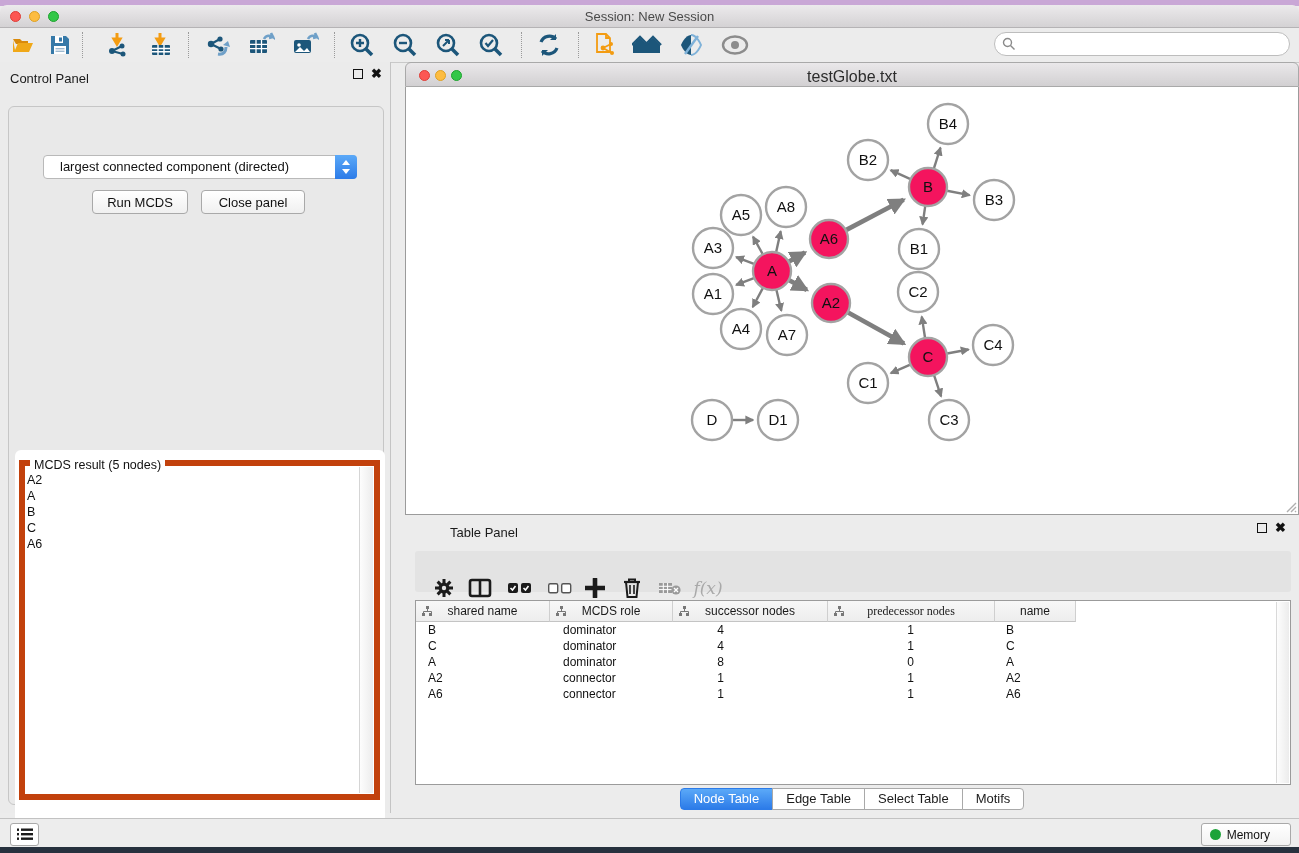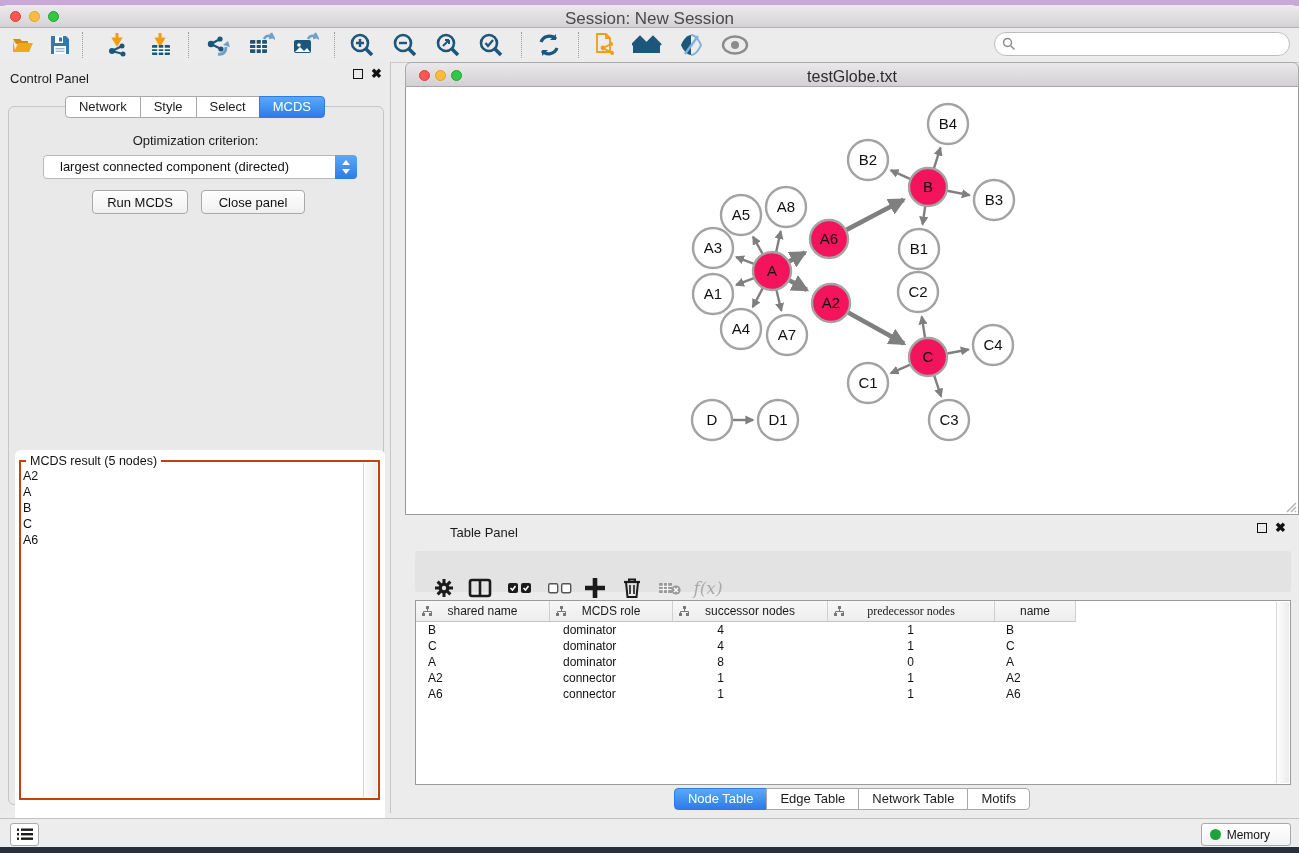--- a/index.html
+++ b/index.html
@@ -12,21 +12,21 @@
   .desktop-strip-top{position:absolute;left:0;top:0;width:1299px;height:6px;background:#C9A7D6;}
   .titlebar{
     position:absolute;left:0;top:5px;width:1299px;height:22px;
     background:linear-gradient(#ECEAEC,#D4D2D4);
     border-bottom:1px solid #B5B3B5;border-radius:7px 7px 0 0;
   }
   .traffic{position:absolute;top:6px;width:11px;height:11px;border-radius:50%;}
   .t-red{left:10px;background:#FC5753;border:1px solid #DF3D38;box-sizing:border-box;}
   .t-yellow{left:29px;background:#FDBC40;border:1px solid #DEA123;box-sizing:border-box;}
   .t-green{left:48px;background:#33C748;border:1px solid #1DA32E;box-sizing:border-box;}
-  .title-text{position:absolute;top:4px;left:0;width:100%;text-align:center;font-size:17px;color:#4a4a4a;}
+  .title-text{position:absolute;top:4px;left:0;width:100%;text-align:center;font-size:13px;color:#4a4a4a;}
   .toolbar{
     position:absolute;left:0;top:28px;width:1299px;height:34px;
     background:#ECECEC;border-bottom:1px solid #C9C9C9;
   }
   .tb-icon{position:absolute;top:2px;width:30px;height:30px;display:flex;align-items:center;justify-content:center;cursor:default;}
   .tb-sep{position:absolute;top:4px;height:26px;width:0;border-left:1px dotted #9a9a9a;}
   .search-wrap{position:absolute;right:9px;top:4px;width:296px;height:24px;background:#fff;border:1px solid #BDBDBD;border-radius:12px;box-sizing:border-box;}
   .search-wrap svg{position:absolute;left:7px;top:4px;}
   .search-wrap input{position:absolute;left:26px;top:1px;width:260px;height:20px;border:none;outline:none;font-size:12px;background:transparent;}
   
@@ -43,21 +43,21 @@
   .seg-tab.active{background:linear-gradient(#5BA9F8,#2C7BE8);border-color:#2C7BE8;color:#fff;}
   .opt-label{position:absolute;left:0;top:71px;width:391px;text-align:center;font-size:13px;color:#1b1b1b;}
   .dropdown{position:absolute;left:43px;top:93px;width:314px;height:24px;background:#fff;border:1px solid #B9B9B9;border-radius:4px;box-sizing:border-box;}
   .dropdown .dd-text{position:absolute;left:16px;top:3px;font-size:13px;color:#111;}
   .dd-stepper{position:absolute;right:-1px;top:-1px;width:22px;height:24px;border-radius:0 4px 4px 0;background:linear-gradient(#5BA9F8,#2C7BE8);}
   .dd-stepper:before,.dd-stepper:after{content:"";position:absolute;left:7px;border-left:4px solid transparent;border-right:4px solid transparent;}
   .dd-stepper:before{top:5px;border-bottom:5px solid #fff;}
   .dd-stepper:after{bottom:5px;border-top:5px solid #fff;}
   .cp-btn{position:absolute;top:128px;height:24px;background:linear-gradient(#FFFFFF,#F0F0F0);border:1px solid #A9A9A9;border-radius:4px;font-size:13px;color:#111;font-family:"Liberation Sans",sans-serif;}
   .result-card{position:absolute;left:15px;top:388px;width:370px;height:411px;background:#fff;border-radius:6px;}
-  .result-fieldset{position:absolute;left:4px;top:10px;width:361px;height:340px;border:2px solid #c2410c;box-sizing:border-box;}
+  .result-fieldset{position:absolute;left:4px;top:10px;width:361px;height:340px;border:6px solid #c2410c;box-sizing:border-box;}
   .result-legend{position:absolute;left:5px;top:-8px;background:#fff;padding:0 4px;font-size:12.5px;color:#111;}
   .result-list{position:absolute;left:2px;top:6px;font-size:12.5px;color:#111;line-height:16px;}
   .result-scroll{position:absolute;right:1px;top:1px;bottom:1px;width:13px;background:linear-gradient(90deg,#fdfdfd,#ececec);border-left:1px solid #d5d5d5;}
   
   .net-window{position:absolute;left:405px;top:62px;width:894px;height:453px;}
   .net-titlebar{position:absolute;left:0;top:0;width:100%;height:25px;background:linear-gradient(#EAE8EA,#D2D0D2);border:1px solid #A9A9A9;border-radius:6px 6px 0 0;box-sizing:border-box;}
   .net-titlebar .traffic{top:7px;}
   .net-titlebar .t-red{left:13px;}
   .net-titlebar .t-yellow{left:29px;}
   .net-titlebar .t-green{left:45px;}
@@ -247,22 +247,20 @@
   </div>
 </div>
 
 <div class="control-panel">
   <div class="cp-title">Control Panel</div>
   <div class="panel-btns">
     <span class="float-glyph"></span>
     <span class="close-glyph">✖</span>
   </div>
   <div class="cp-inner"></div>
-  <div class="seg-tabs" id="control-tabs"><span class="seg-tab">Network</span><span class="seg-tab">Style</span><span class="seg-tab">Select</span><span class="seg-tab active">MCDS</span></div>
-  <div class="opt-label">Optimization criterion:</div>
   <div class="dropdown">
     <span class="dd-text">largest connected component (directed)</span>
     <span class="dd-stepper"></span>
   </div>
   <button class="cp-btn" style="left:92px;width:96px;">Run MCDS</button>
   <button class="cp-btn" style="left:201px;width:104px;">Close panel</button>
   <div class="result-card">
     <div class="result-fieldset">
       <span class="result-legend">MCDS result (5 nodes)</span>
       <div class="result-list" id="result-list">
@@ -507,21 +505,21 @@
         <div class="dt-row">
           <div class="dt-cell c0">A6</div>
           <div class="dt-cell c1">connector</div>
           <div class="dt-cell c2">1</div>
           <div class="dt-cell c3">1</div>
           <div class="dt-cell c4">A6</div>
         </div>
       </div>
     <div class="dt-scroll"></div>
   </div>
-  <div class="bottom-tabs seg-tabs" id="bottom-tabs"><span class="seg-tab active">Node Table</span><span class="seg-tab">Edge Table</span><span class="seg-tab">Network Table</span><span class="seg-tab">Motifs</span></div>
+  <div class="bottom-tabs seg-tabs" id="bottom-tabs"><span class="seg-tab active">Node Table</span><span class="seg-tab">Edge Table</span><span class="seg-tab">Select Table</span><span class="seg-tab">Motifs</span></div>
 </div>
 
 <div class="statusbar">
   <div class="list-btn">
     <svg width="16" height="13" viewBox="0 0 16 13">
         <g fill="#1b1b1b">
           <rect x="0" y="0.5" width="2" height="2.4"></rect>
           <rect x="4" y="0.5" width="12" height="2.4"></rect>
           <rect x="0" y="5" width="2" height="2.4"></rect>
           <rect x="4" y="5" width="12" height="2.4"></rect>

